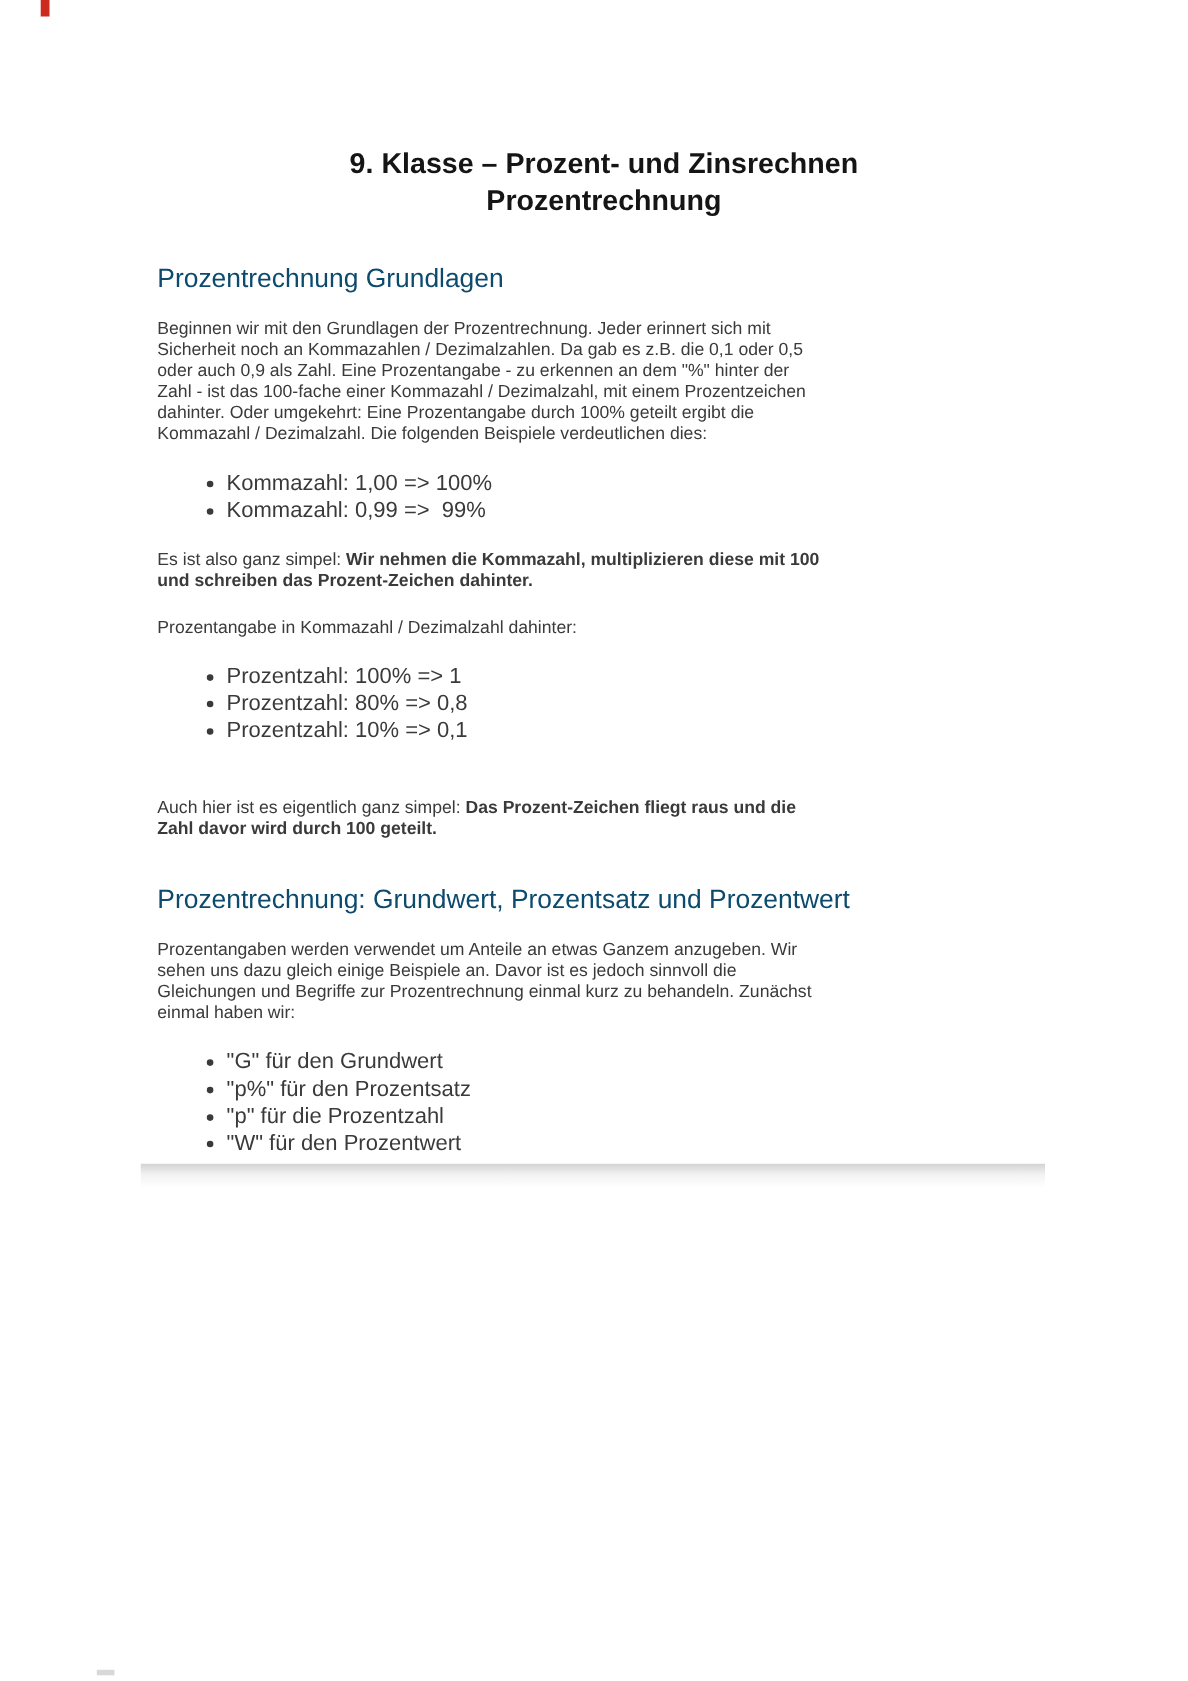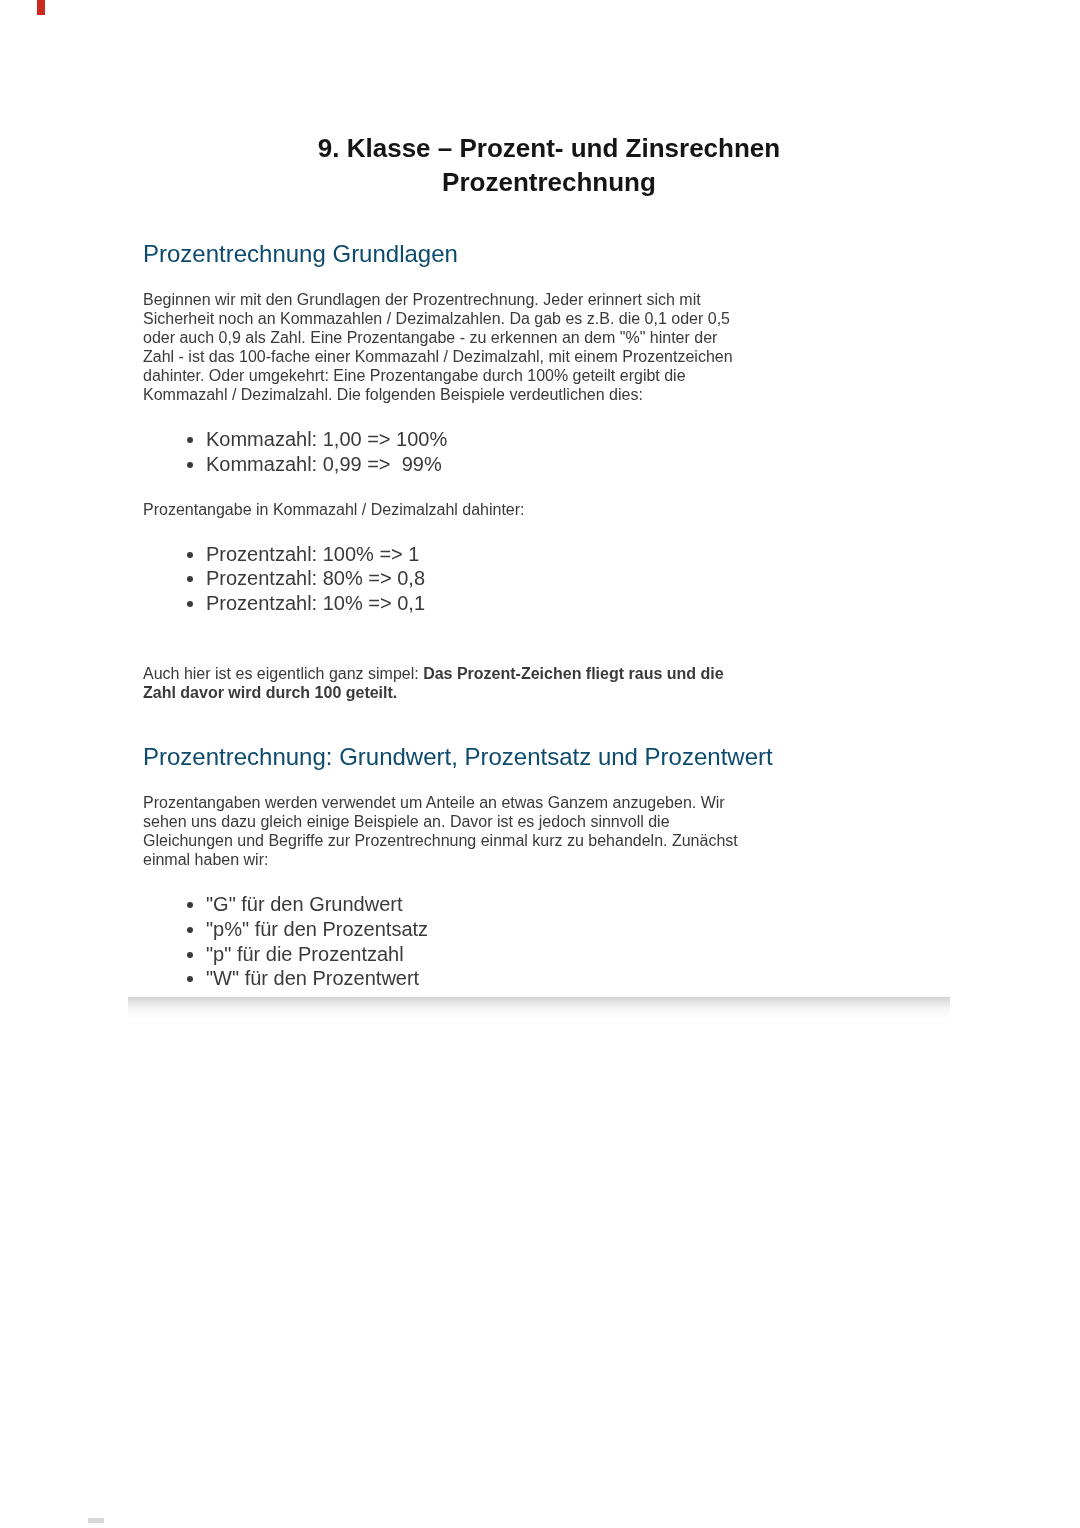--- a/index.html
+++ b/index.html
@@ -106,20 +106,22 @@
 Zahl - ist das 100-fache einer Kommazahl / Dezimalzahl, mit einem Prozentzeichen
 dahinter. Oder umgekehrt: Eine Prozentangabe durch 100% geteilt ergibt die
 Kommazahl / Dezimalzahl. Die folgenden Beispiele verdeutlichen dies:</p>
 
 
     <ul class="bullets">
       <li>Kommazahl: 1,00 =&gt; 100%</li>
       <li>Kommazahl: 0,99 =&gt; &nbsp;99%</li>
     </ul>
 
+    <p class="para"><span>Es ist also ganz simpel: </span><span class="bold">Wir nehmen die Kommazahl, multiplizieren diese mit 100
+und schreiben das Prozent-Zeichen dahinter.</span></p>
 
     <p class="para">Prozentangabe in Kommazahl / Dezimalzahl dahinter:</p>
 
     <ul class="bullets">
       <li>Prozentzahl: 100% =&gt; 1</li>
       <li>Prozentzahl: 80% =&gt; 0,8</li>
       <li>Prozentzahl: 10% =&gt; 0,1</li>
     </ul>
 
     <p class="para gap-lg"><span>Auch hier ist es eigentlich ganz simpel: </span><span class="bold">Das Prozent-Zeichen fliegt raus und die

